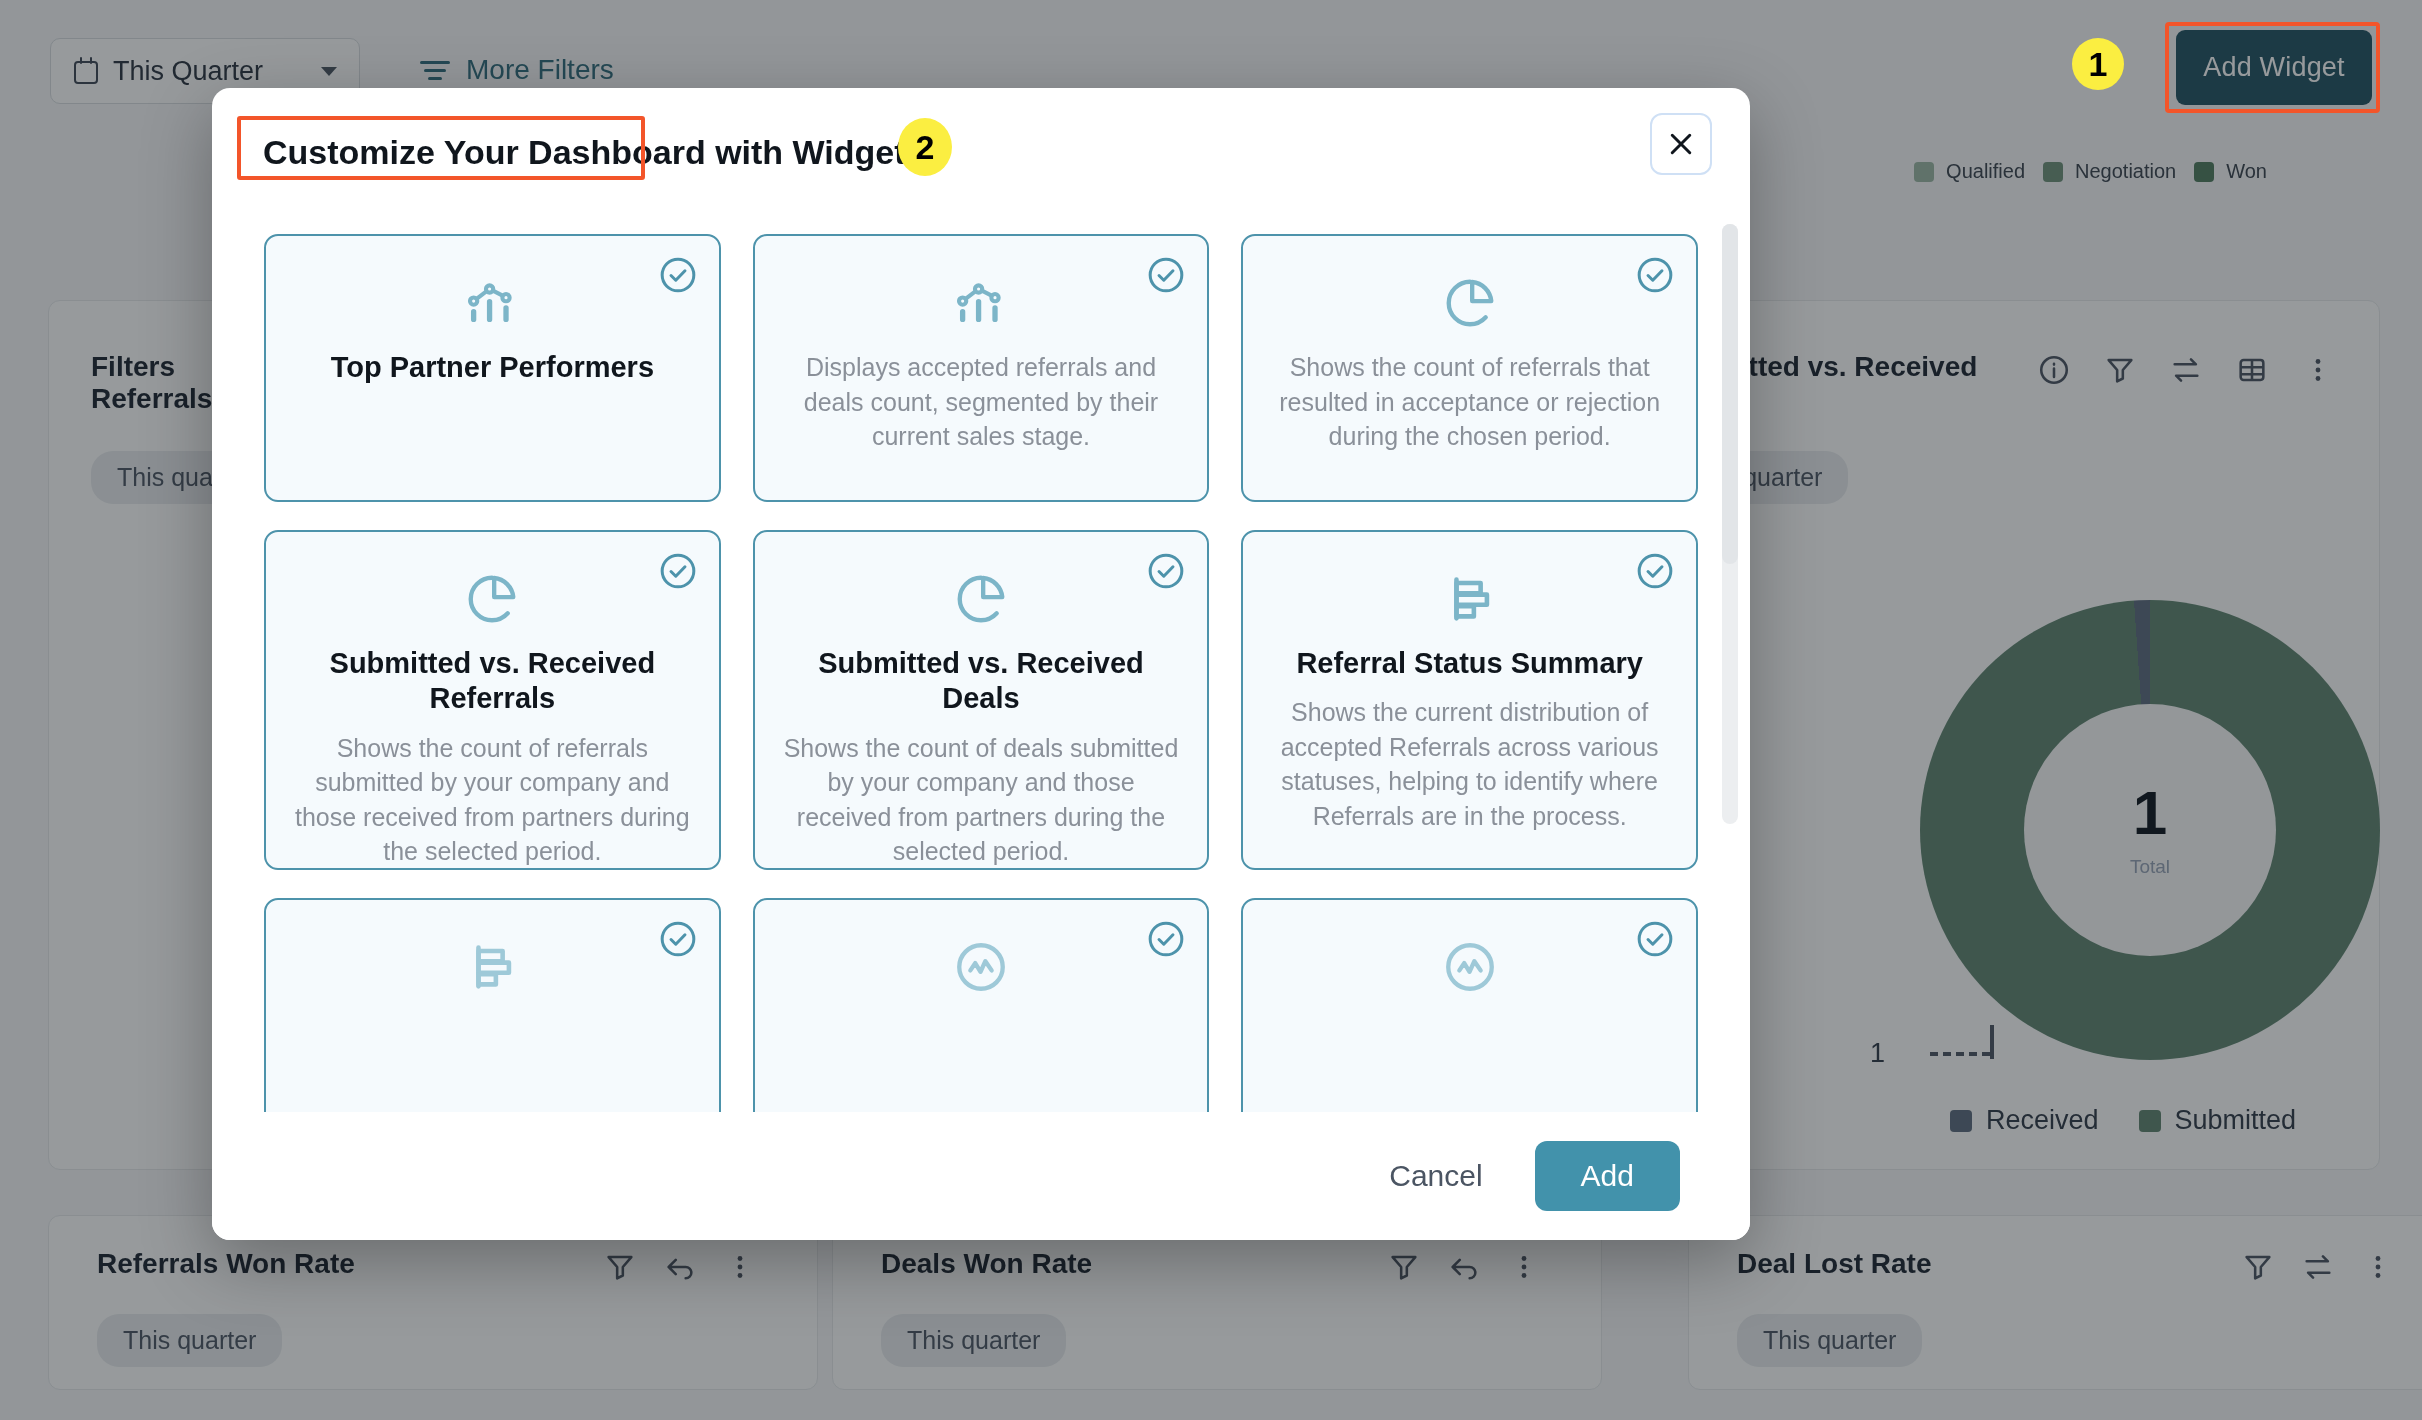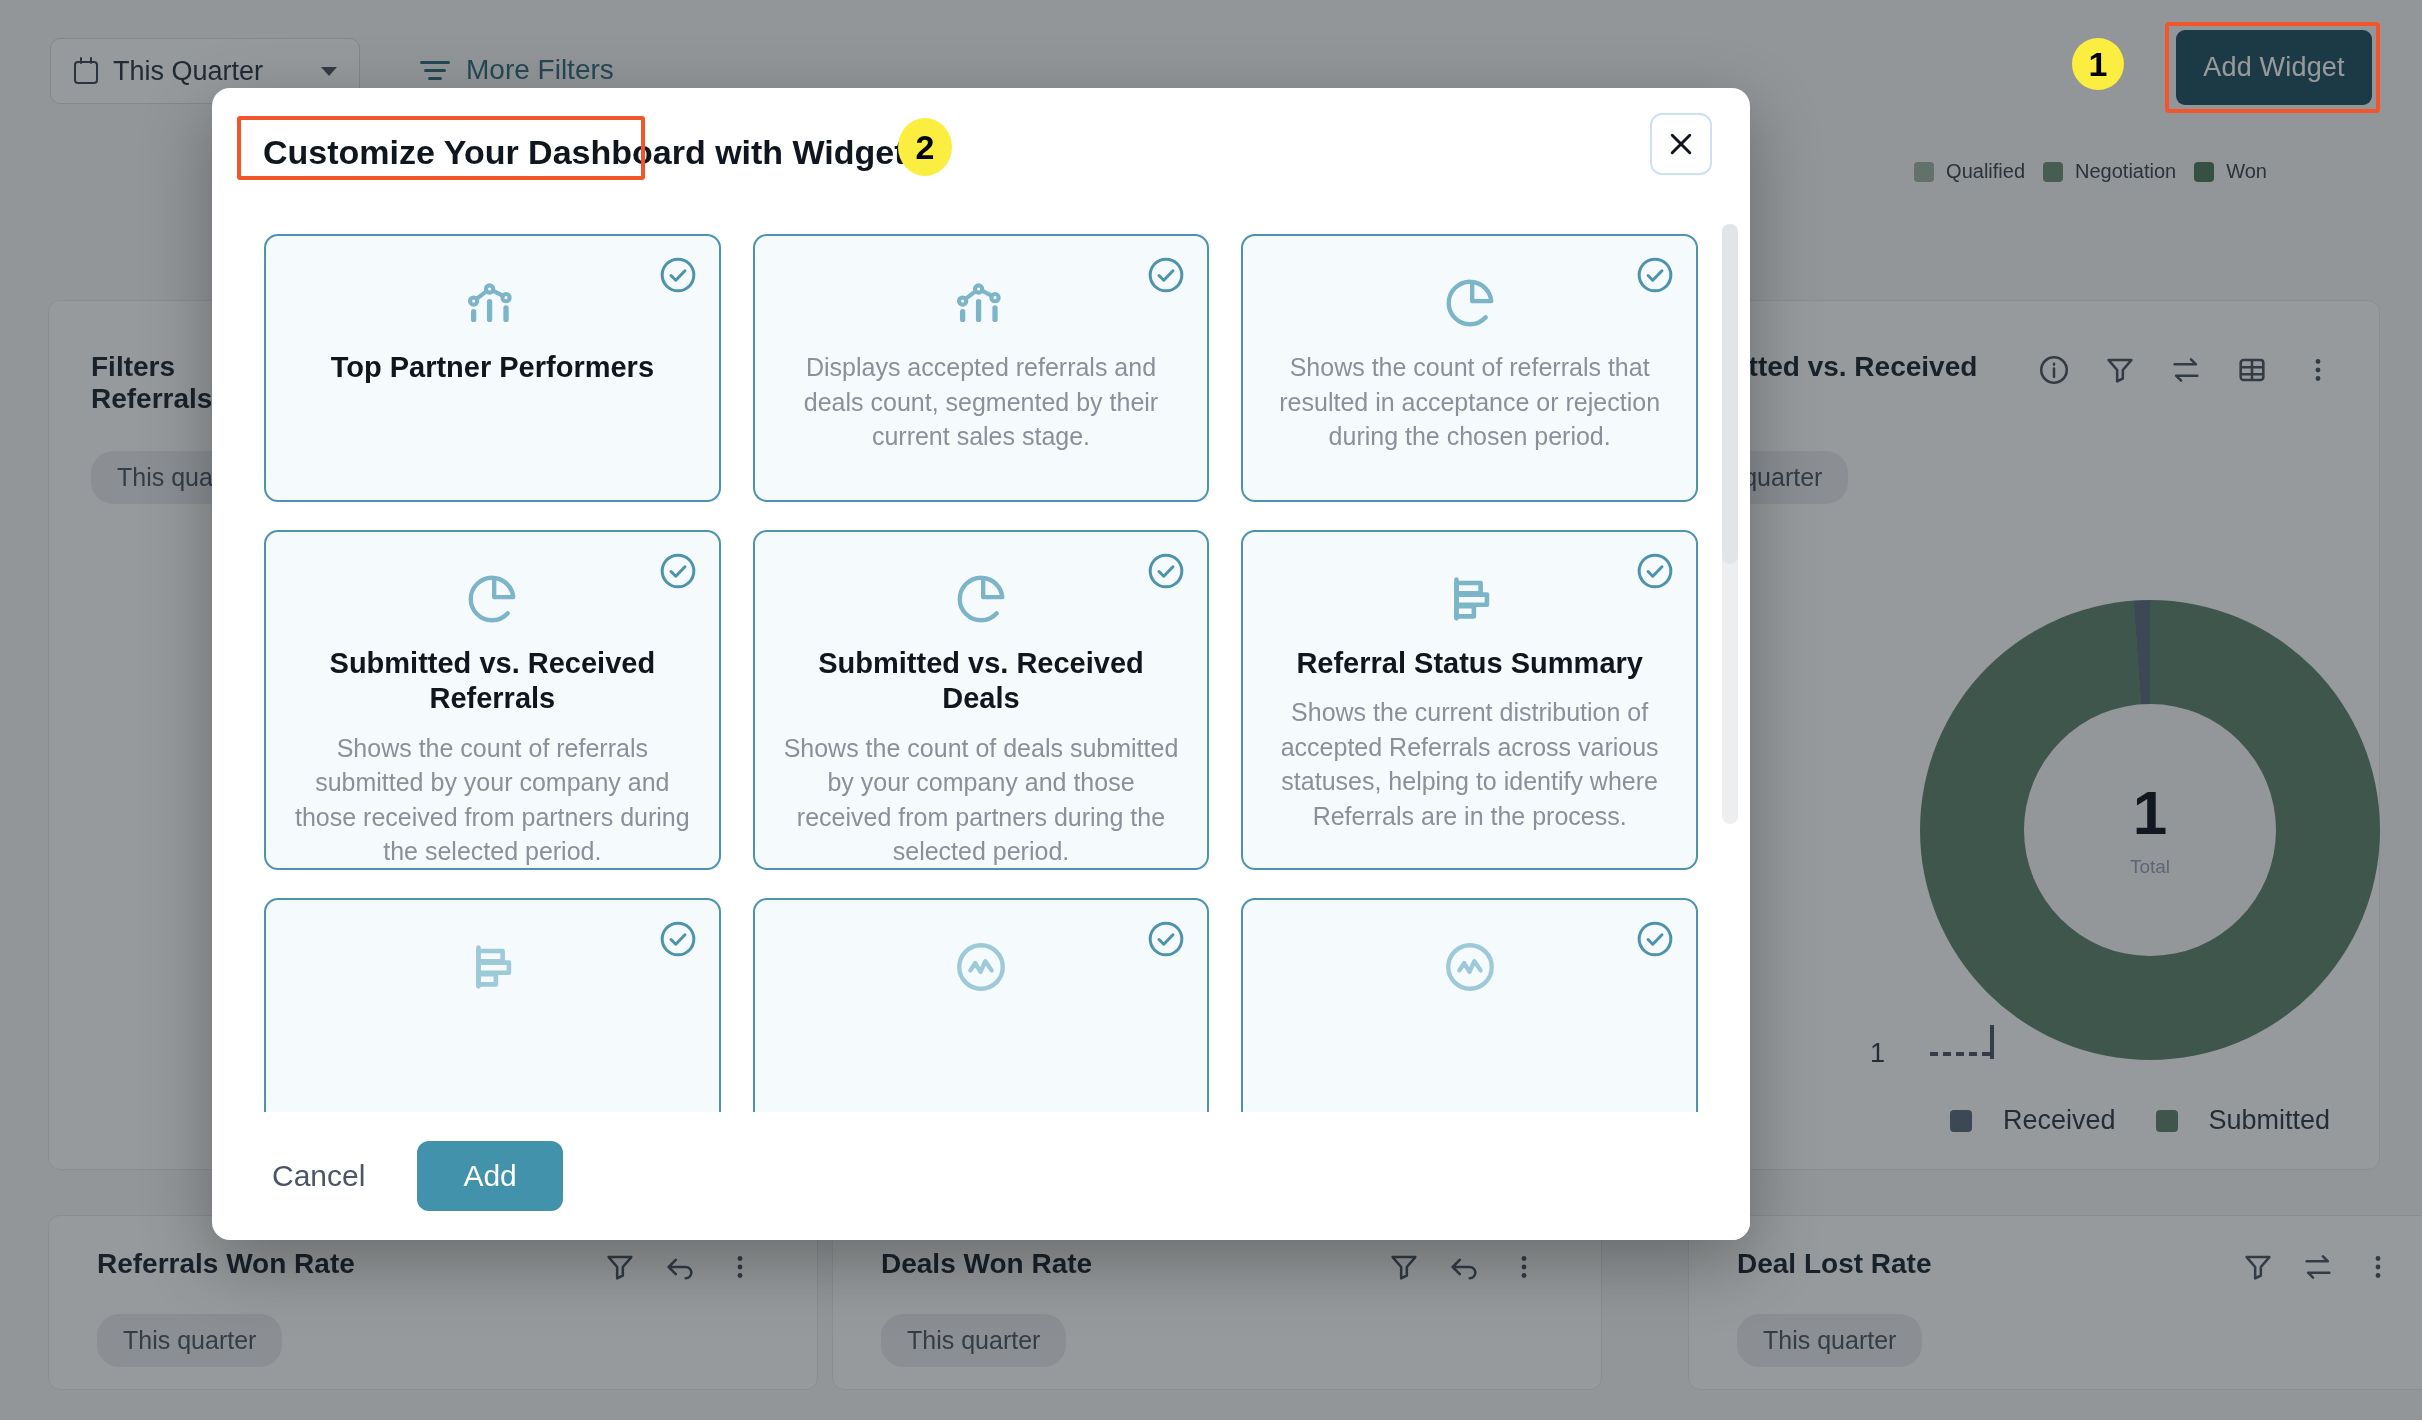--- a/index.html
+++ b/index.html
@@ -64,21 +64,21 @@
     content: ""; position: absolute; left: 50%; top: 50%; transform: translate(-50%,-50%);
     width: 252px; height: 252px; border-radius: 50%; background: #fafafa;
   }
   .donut-center { position: absolute; left: 50%; top: 50%; transform: translate(-50%,-50%); text-align: center; z-index: 3; }
   .donut-center .big { font-size: 62px; font-weight: bold; color: #11181f; line-height: 1; }
   .donut-center .sub { font-size: 19px; color: #5d6774; margin-top: 12px; }
   .lead-lbl { position: absolute; left: -50px; top: 438px; font-size: 27px; color: #2f3947; }
   .lead-dash { position: absolute; left: 10px; top: 452px; width: 60px; border-top: 4px dashed #4b5563; }
   .lead-tick { position: absolute; left: 70px; top: 425px; width: 4px; height: 34px; background: #4b5563; }
   .donut-legend { position: absolute; left: 30px; top: 505px; display: flex; gap: 40px; font-size: 27px; color: #2f3947; }
-  .donut-legend .itm { display: flex; align-items: center; gap: 31px; }
+  .donut-legend .itm { display: flex; align-items: center; gap: 14px; }
   .donut-legend .sw { width: 22px; height: 22px; border-radius: 4px; }
 
   .dim { position: absolute; inset: 0; background: rgba(25,30,36,0.45); }
 
   
   .modal {
     position: absolute; left: 212px; top: 88px; width: 1538px; height: 1152px;
     background: #ffffff; border-radius: 18px; overflow: hidden;
     box-shadow: 0 22px 70px rgba(0,0,0,.30);
     display: flex; flex-direction: column; z-index: 30;
@@ -115,23 +115,22 @@
   .wcard .wico { height: 66px; display: flex; align-items: center; justify-content: center; margin-bottom: 14px; }
   .wcard .wico svg { width: 58px; height: 58px; }
   .wcard .wname { font-size: 29px; font-weight: bold; color: #10161d; line-height: 1.22; margin-bottom: 14px; }
   .wcard .wdesc { font-size: 25px; color: #8a9099; line-height: 1.38; }
 
   .scrollbar-track { position: absolute; right: 12px; top: 18px; width: 16px; height: 600px; background: #eceef0; border-radius: 8px; }
   .scrollbar-thumb { position: absolute; left: 0; top: 0; width: 16px; height: 340px; background: #e2e5e8; border-radius: 8px; }
 
   .modal-foot {
     flex: 0 0 auto; height: 128px; background: #fff; border-top: none;
-    display: flex; align-items: center; justify-content: flex-start; gap: 36px;
+    display: flex; align-items: center; justify-content: flex-end; gap: 36px;
     padding-right: 70px;
-    margin-left: 44px;
   }
   .cancel-btn { font-size: 30px; color: #4b5563; background: none; border: none; padding: 10px 16px; font-family: inherit; }
   .add-btn { font-size: 30px; color: #fff; background: #4292ab; border: none; border-radius: 12px; padding: 18px 46px; font-family: inherit; }
 
   
   .ann-box-btn {
     position: absolute; right: 42px; top: 22px; width: 215px; height: 91px;
     border: 4px solid #f3552a; border-radius: 4px; z-index: 40; pointer-events: none;
   }
   .marker {

